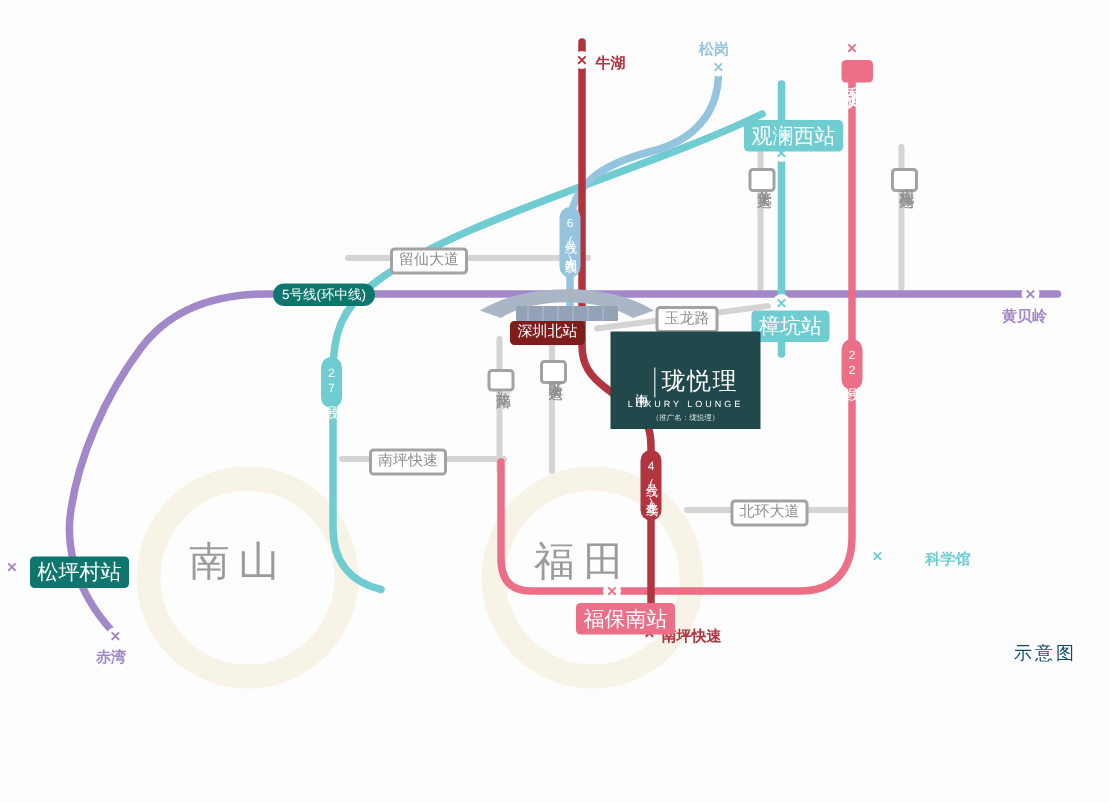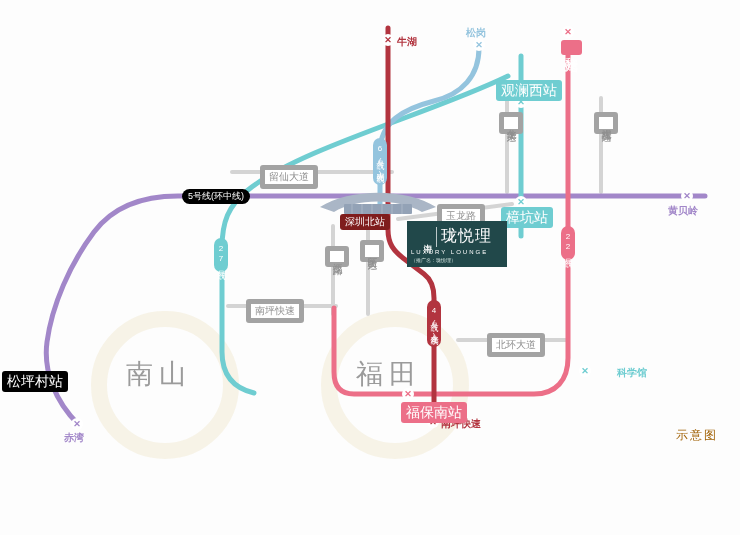--- a/index.html
+++ b/index.html
@@ -1,42 +1,42 @@
 <!DOCTYPE html>
 <html><head>
 <meta charset="utf-8">
 <style>
   html,body{margin:0;padding:0;background:#fff;}
   .stage{position:relative;width:740px;height:535px;background:#fdfdfd;overflow:hidden;
          font-family:"Liberation Sans",sans-serif;}
   svg.net{position:absolute;left:0;top:0;}
   .lbl{position:absolute;white-space:nowrap;z-index:3;}
-  .road-lbl{background:#fff;border:5px solid #a3a3a3;border-radius:3px;color:#8f8f8f;
+  .road-lbl{background:#fff;border:2px solid #a3a3a3;border-radius:3px;color:#8f8f8f;
             font-size:10px;padding:1px 4px;line-height:1.2;}
   .vert{writing-mode:vertical-rl;text-orientation:upright;letter-spacing:1px;}
   .road-lbl.vert{padding:4px 1px;}
   .pill{color:#fff;font-size:9px;padding:2px 6px;border-radius:8px;line-height:1.2;}
   .pill.vert{padding:6px 2px;font-size:8px;}
   .badge{color:#fff;font-size:14px;padding:2px 5px;border-radius:3px;line-height:1.2;}
   .badge.vert{padding:6px 2px;}
   .st{font-size:10px;font-weight:bold;text-align:center;}
   .marker{width:12px;height:12px;border-radius:50%;background:#fff;display:flex;
           align-items:center;justify-content:center;font-size:9px;font-weight:bold;line-height:1;}
   .district{font-size:27px;color:#9b9b9b;letter-spacing:6px;}
-  .corner{font-size:12px;color:#a16207;letter-spacing:2px;}
+  .corner{font-size:12px;color:#0c4a6e;letter-spacing:2px;}
   .disclaimer{position:absolute;left:18px;top:464px;width:706px;font-size:12px;
               line-height:1.7;color:#a34f4a;z-index:3;}
   
-  .c4{background:#b2343f}.c5{background:#000000}.c6{background:#94c4de}
+  .c4{background:#b2343f}.c5{background:#0f766e}.c6{background:#94c4de}
   .c22{background:#ec6f88}.c27{background:#6fcdd1}.navy{background:#7f1d1d}
   .t4{color:#b2343f}.t5{color:#a287c9}.t6{color:#94c4de}
   .t22{color:#ec6f88}.t27{color:#6fcdd1}
   
   .project-card{position:absolute;left:407px;top:221px;width:92px;background:#21484a;
-                color:#fff;padding:5px 4px 4px;z-index:4;}
+                color:#fff;padding:23px 4px 4px;text-align:center;z-index:4;}
   .pc-row{display:flex;align-items:center;justify-content:center;gap:4px;}
   .pc-brand{font-size:9px;writing-mode:vertical-rl;text-orientation:upright;line-height:1.1;}
   .pc-div{width:1px;height:20px;background:rgba(255,255,255,.7);}
   .pc-name{font-size:16px;font-family:"Liberation Serif",serif;letter-spacing:1px;}
   .pc-tag{font-size:6px;letter-spacing:2px;margin-top:2px;}
   .pc-note{font-size:5px;color:#cfe0dd;margin-top:2px;}
 </style>
 </head>
 <body>
 
@@ -84,22 +84,22 @@
 
   <span class="lbl st t4" style="left:397px;top:35px">牛湖</span>
   <span class="lbl st t6" style="left:466px;top:26px">松岗</span>
   <span class="lbl st t5" style="left:668px;top:204px">黄贝岭</span>
   <span class="lbl st t5" style="left:64px;top:431px">赤湾</span>
   <span class="lbl st t27" style="left:617px;top:366px">科学馆</span>
   <span class="lbl st t4" style="left:441px;top:417px">南坪快速</span>
 
   <span class="lbl badge c27" style="left:496px;top:80px">观澜西站</span>
   <span class="lbl badge c27" style="left:501px;top:207px">樟坑站</span>
-  <span class="lbl badge c5" style="left:2px;top:371px">松坪村站</span>
-  <span class="lbl badge c22" style="left:401px;top:402px">福保南站</span>
+  <span class="lbl badge c5" style="left:20px;top:371px">松坪村站</span>
+  <span class="lbl badge c22" style="left:384px;top:402px">福保南站</span>
   <span class="lbl badge c22 vert" style="left:561px;top:40px">黎光站</span>
   <span class="lbl badge navy" style="left:340px;top:214px;font-size:10px">深圳北站</span>
 
   <span class="lbl pill c5" style="left:182px;top:189px">5号线(环中线)</span>
   <span class="lbl pill c27 vert" style="left:214px;top:238px">27号线</span>
   <span class="lbl pill c4 vert" style="left:427px;top:300px">4号线(龙华线)</span>
   <span class="lbl pill c6 vert" style="left:373px;top:138px">6号线(光明线)</span>
   <span class="lbl pill c22 vert" style="left:561px;top:226px">22号线</span>
 
   <span class="lbl road-lbl" style="left:260px;top:165px">留仙大道</span>

